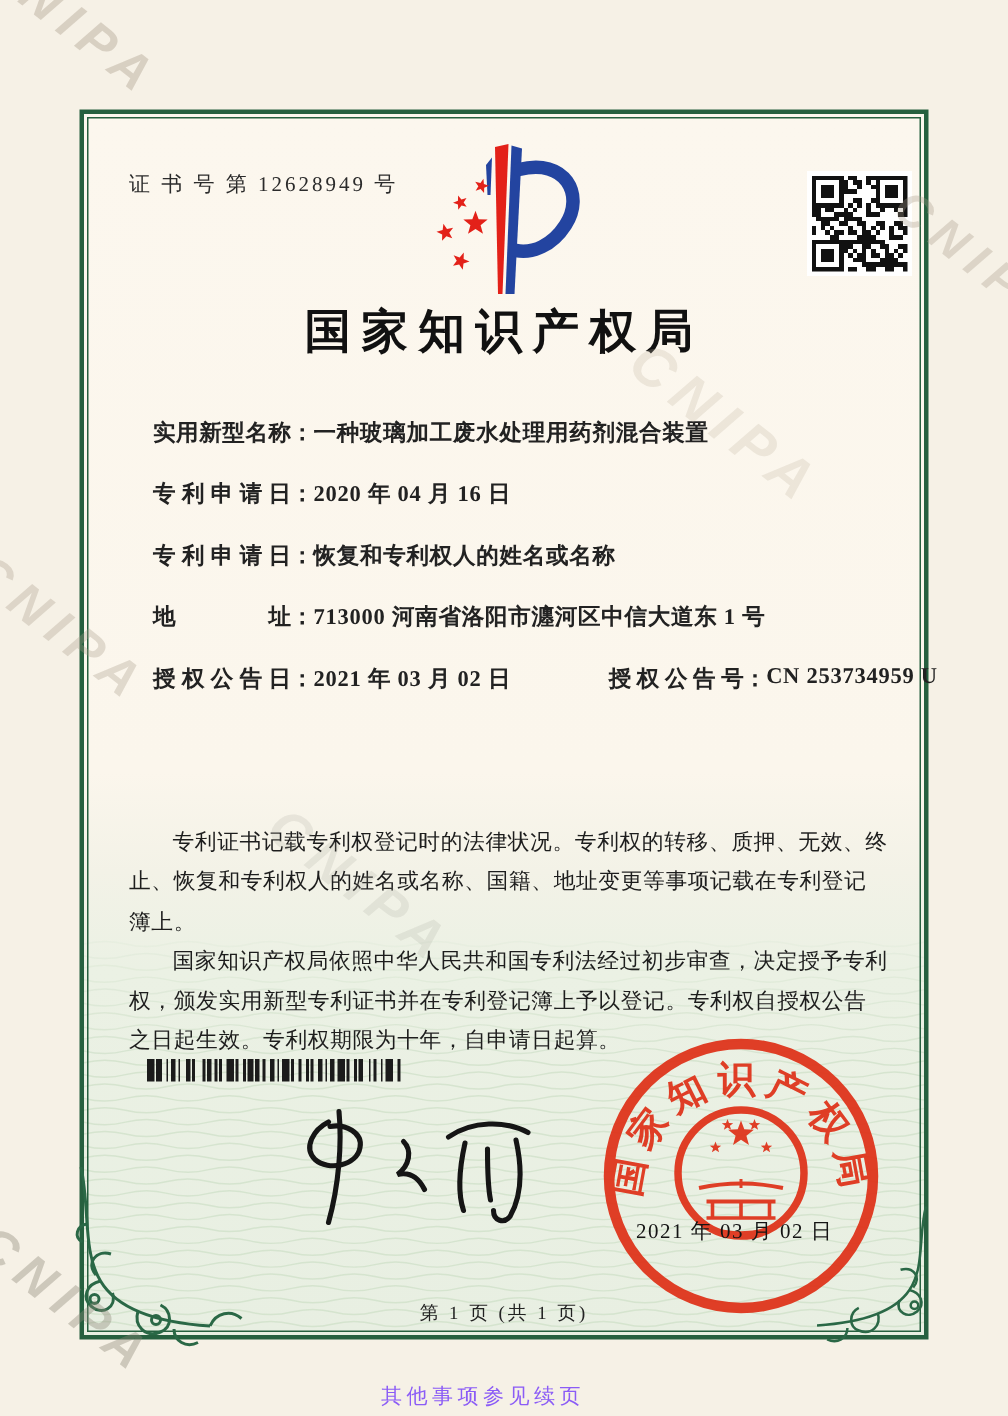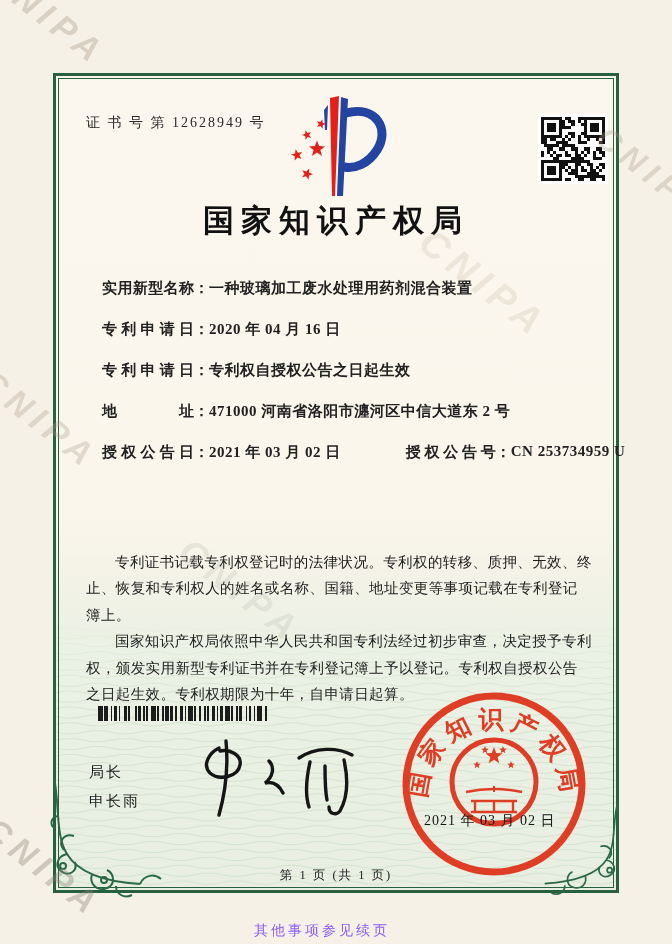--- a/index.html
+++ b/index.html
@@ -384,46 +384,42 @@
   <div class="title">国家知识产权局</div>
 
   <div class="fields">
     <div class="frow">
       <span class="flabel">实用新型名称</span><span class="colon">：</span><span class="fval">一种玻璃加工废水处理用药剂混合装置</span>
     </div>
     <div class="frow">
       <span class="flabel">专利申请日</span><span class="colon">：</span><span class="fval">2020 年 04 月 16 日</span>
     </div>
     <div class="frow">
-      <span class="flabel">专利申请日</span><span class="colon">：</span><span class="fval">专利权自授权公告之日起生效</span>
+      <span class="flabel">专利申请日</span><span class="colon">：</span><span class="fval">恢复和专利权人的姓名或名称</span>
     </div>
     <div class="frow">
-      <span class="flabel">地址</span><span class="colon">：</span><span class="fval">471000 河南省洛阳市瀍河区中信大道东 2 号</span>
+      <span class="flabel">地址</span><span class="colon">：</span><span class="fval">713000 河南省洛阳市瀍河区中信大道东 1 号</span>
     </div>
     <div class="frow">
       <span class="pair1">
         <span class="flabel">授权公告日</span><span class="colon">：</span><span class="fval">2021 年 03 月 02 日</span>
       </span>
       <span>
         <span class="flabel2">授权公告号</span><span class="colon">：</span><span class="fval">CN 253734959 U</span>
       </span>
     </div>
   </div>
 
   <div class="paras">
     <p>专利证书记载专利权登记时的法律状况。专利权的转移、质押、无效、终止、恢复和专利权人的姓名或名称、国籍、地址变更等事项记载在专利登记簿上。</p>
     <p>国家知识产权局依照中华人民共和国专利法经过初步审查，决定授予专利权，颁发实用新型专利证书并在专利登记簿上予以登记。专利权自授权公告之日起生效。专利权期限为十年，自申请日起算。</p>
   </div>
 
   <div class="barcode" id="barcode"><i style="width: 4.82px; background: rgb(27, 27, 27);"></i><i style="width: 1.61px; background: transparent;"></i><i style="width: 3.21px; background: rgb(27, 27, 27);"></i><i style="width: 3.21px; background: transparent;"></i><i style="width: 1.61px; background: rgb(27, 27, 27);"></i><i style="width: 1.61px; background: transparent;"></i><i style="width: 3.21px; background: rgb(27, 27, 27);"></i><i style="width: 1.61px; background: transparent;"></i><i style="width: 1.61px; background: rgb(27, 27, 27);"></i><i style="width: 3.21px; background: transparent;"></i><i style="width: 3.21px; background: rgb(27, 27, 27);"></i><i style="width: 1.61px; background: transparent;"></i><i style="width: 1.61px; background: rgb(27, 27, 27);"></i><i style="width: 4.82px; background: transparent;"></i><i style="width: 1.61px; background: rgb(27, 27, 27);"></i><i style="width: 1.61px; background: transparent;"></i><i style="width: 3.21px; background: rgb(27, 27, 27);"></i><i style="width: 1.61px; background: transparent;"></i><i style="width: 1.61px; background: rgb(27, 27, 27);"></i><i style="width: 1.61px; background: transparent;"></i><i style="width: 1.61px; background: rgb(27, 27, 27);"></i><i style="width: 3.21px; background: transparent;"></i><i style="width: 4.82px; background: rgb(27, 27, 27);"></i><i style="width: 1.61px; background: transparent;"></i><i style="width: 1.61px; background: rgb(27, 27, 27);"></i><i style="width: 3.21px; background: transparent;"></i><i style="width: 1.61px; background: rgb(27, 27, 27);"></i><i style="width: 1.61px; background: transparent;"></i><i style="width: 3.21px; background: rgb(27, 27, 27);"></i><i style="width: 1.61px; background: transparent;"></i><i style="width: 3.21px; background: rgb(27, 27, 27);"></i><i style="width: 1.61px; background: transparent;"></i><i style="width: 1.61px; background: rgb(27, 27, 27);"></i><i style="width: 3.21px; background: transparent;"></i><i style="width: 3.21px; background: rgb(27, 27, 27);"></i><i style="width: 1.61px; background: transparent;"></i><i style="width: 1.61px; background: rgb(27, 27, 27);"></i><i style="width: 1.61px; background: transparent;"></i><i style="width: 4.82px; background: rgb(27, 27, 27);"></i><i style="width: 1.61px; background: transparent;"></i><i style="width: 1.61px; background: rgb(27, 27, 27);"></i><i style="width: 3.21px; background: transparent;"></i><i style="width: 1.61px; background: rgb(27, 27, 27);"></i><i style="width: 3.21px; background: transparent;"></i><i style="width: 1.61px; background: rgb(27, 27, 27);"></i><i style="width: 1.61px; background: transparent;"></i><i style="width: 1.61px; background: rgb(27, 27, 27);"></i><i style="width: 3.21px; background: transparent;"></i><i style="width: 3.21px; background: rgb(27, 27, 27);"></i><i style="width: 1.61px; background: transparent;"></i><i style="width: 1.61px; background: rgb(27, 27, 27);"></i><i style="width: 1.61px; background: transparent;"></i><i style="width: 3.21px; background: rgb(27, 27, 27);"></i><i style="width: 1.61px; background: transparent;"></i><i style="width: 4.82px; background: rgb(27, 27, 27);"></i><i style="width: 1.61px; background: transparent;"></i><i style="width: 1.61px; background: rgb(27, 27, 27);"></i><i style="width: 3.21px; background: transparent;"></i><i style="width: 1.61px; background: rgb(27, 27, 27);"></i><i style="width: 1.61px; background: transparent;"></i><i style="width: 3.21px; background: rgb(27, 27, 27);"></i><i style="width: 3.21px; background: transparent;"></i><i style="width: 1.61px; background: rgb(27, 27, 27);"></i><i style="width: 1.61px; background: transparent;"></i><i style="width: 1.61px; background: rgb(27, 27, 27);"></i><i style="width: 3.21px; background: transparent;"></i><i style="width: 1.61px; background: rgb(27, 27, 27);"></i><i style="width: 1.61px; background: transparent;"></i><i style="width: 4.82px; background: rgb(27, 27, 27);"></i><i style="width: 3.21px; background: transparent;"></i><i style="width: 1.61px; background: rgb(27, 27, 27);"></i><i style="width: 3.21px; background: transparent;"></i></div>
 
-  <div class="signer">
-    <div>局长</div>
-    <div>申长雨</div>
-  </div>
 
   <svg class="signature" viewBox="0 0 175 88" fill="none" stroke="#151515" stroke-width="3.4" stroke-linecap="round">
     <path d="M30,14 C20,19 13,31 21,39 C30,47 49,43 51,31 C53,21 41,15 31,17"></path>
     <path d="M37,7 C39,28 37,56 30,81"></path>
     <path d="M80,27 C86,33 84,43 76,49 C84,47 90,51 94,59"></path>
     <path d="M110,24 C126,13 148,13 163,21"></path>
     <path d="M121,28 C117,46 116,61 120,73"></path>
     <path d="M155,26 C159,44 159,63 151,77 C147,82 140,80 140,73"></path>
     <path d="M136,32 C136,46 136,56 138,66"></path>
   </svg>

